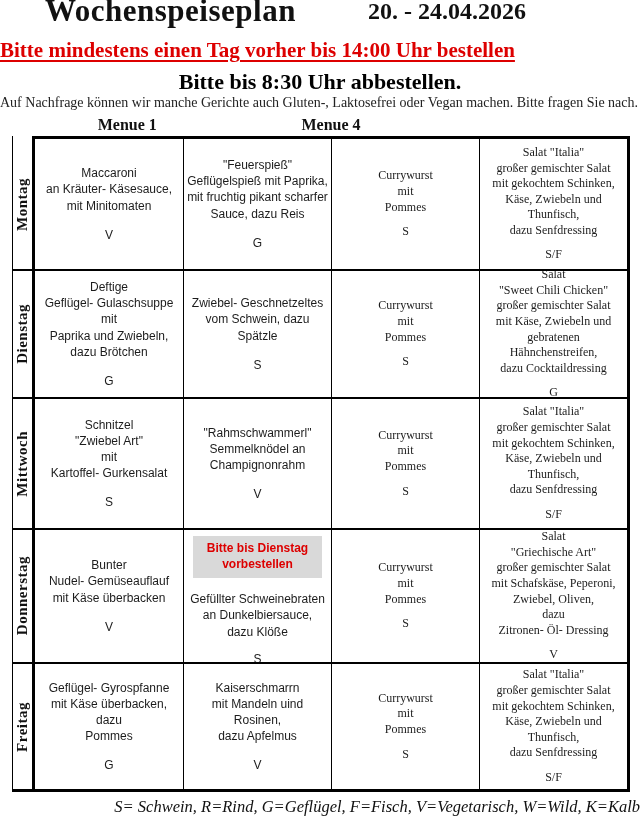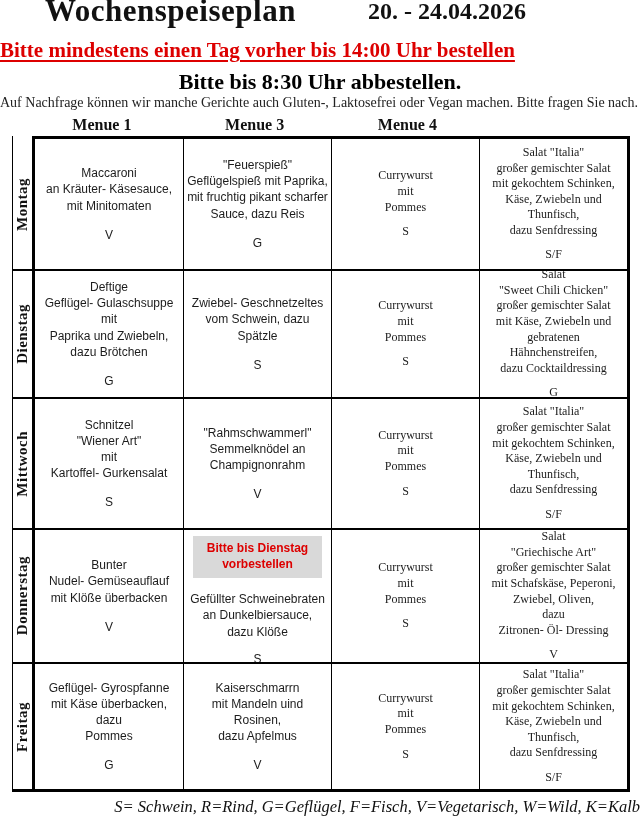--- a/index.html
+++ b/index.html
@@ -32,21 +32,21 @@
   .cancel-notice {
     margin-top: 6px; text-align: center;
     font-size: 22px; font-weight: bold; color: #000;
   }
   .info-note {
     text-align: left;
     font-size: 14px; color: #222;
   }
   .col-headers {
     margin: 5px 0 2px 32px; width: 598px;
-    display: grid; grid-template-columns: repeat(4, 1fr); gap: 13px;
+    display: grid; grid-template-columns: repeat(3, 1fr); gap: 13px;
   }
   .col-header {
     text-align: center; font-size: 16px; font-weight: bold;
     font-family: "Liberation Serif", serif;
   }
 
   
   .table-wrap { display: flex; margin-left: 12px; width: 618px; }
 
   .day-col {
@@ -118,21 +118,20 @@
     <span class="page-title">Wochenspeiseplan</span>
     <span class="date-range">20. - 24.04.2026</span>
   </div>
 
   <div class="order-notice">Bitte mindestens einen Tag vorher bis 14:00 Uhr bestellen</div>
   <div class="cancel-notice">Bitte bis 8:30 Uhr abbestellen.</div>
   <div class="info-note">Auf Nachfrage können wir manche Gerichte auch Gluten-, Laktosefrei oder Vegan machen. Bitte fragen Sie nach.</div>
 
   <div class="col-headers">
     <div class="col-header">Menue 1</div>
-    <div class="col-header">Menue 3</div>
     <div class="col-header">Menue 4</div>
   </div>
 
   <div class="table-wrap">
 
     <div class="day-col">
       <div class="day-cell r1">
         <span class="day-label">Montag</span>
       </div>
       <div class="day-cell r2">
@@ -205,21 +204,21 @@
 "Sweet Chili Chicken"
 großer gemischter Salat
 mit Käse, Zwiebeln und
 gebratenen Hähnchenstreifen,
 dazu Cocktaildressing</div>
         <div class="menu-code">G</div>
       </div>
 
       <div class="cell sans">
         <div class="menu-text">Schnitzel
-"Wiener Art"
+"Zwiebel Art"
 mit
 Kartoffel- Gurkensalat</div>
         <div class="menu-code">S</div>
       </div>
       <div class="cell sans">
         <div class="menu-text">"Rahmschwammerl"
 Semmelknödel an
 Champignonrahm</div>
         <div class="menu-code">V</div>
       </div>
@@ -235,21 +234,21 @@
 mit gekochtem Schinken,
 Käse, Zwiebeln und
 Thunfisch,
 dazu Senfdressing</div>
         <div class="menu-code">S/F</div>
       </div>
 
       <div class="cell sans">
         <div class="menu-text">Bunter
 Nudel- Gemüseauflauf
-mit Klöße überbacken</div>
+mit Käse überbacken</div>
         <div class="menu-code">V</div>
       </div>
       <div class="cell sans with-notice">
         <div class="preorder-box">Bitte bis Dienstag
 vorbestellen</div>
         <div class="menu-text">Gefüllter Schweinebraten
 an Dunkelbiersauce,
 dazu Klöße</div>
         <div class="menu-code">S</div>
       </div>

